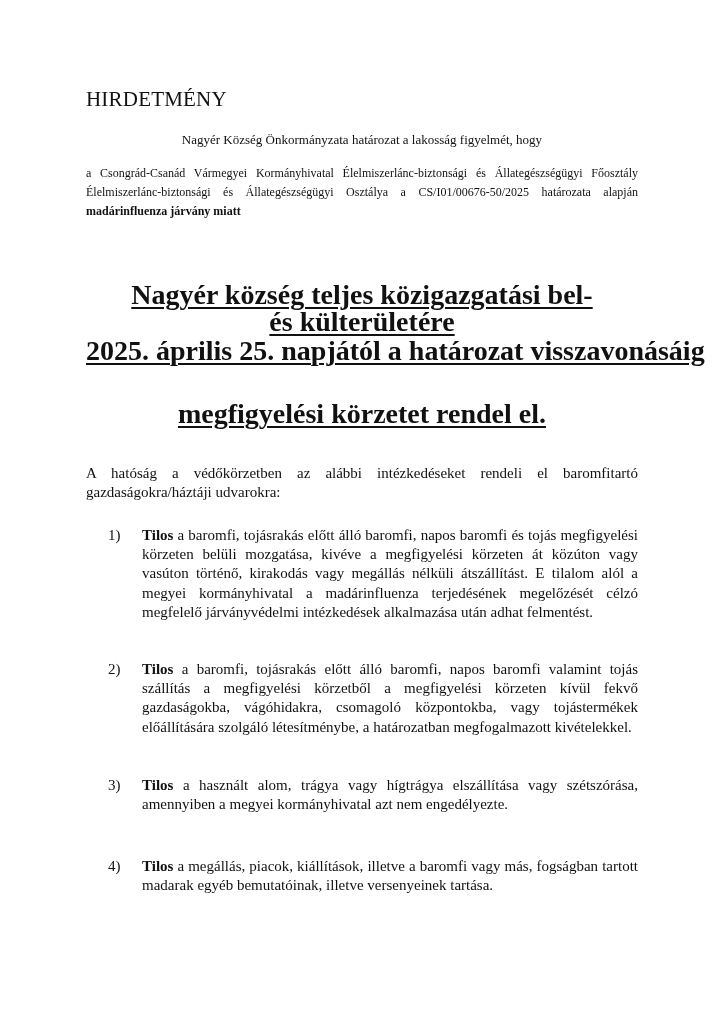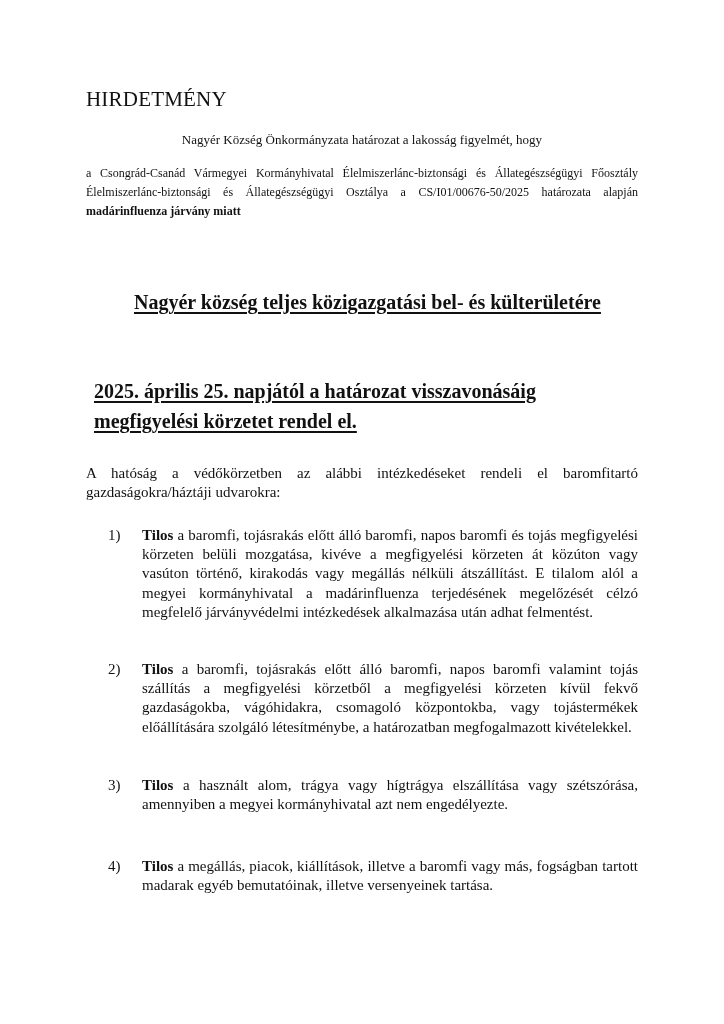--- a/index.html
+++ b/index.html
@@ -50,30 +50,30 @@
       font-size: 12px;
       line-height: 19.2px;
       margin: 0;
     }
     .authority b { font-weight: bold; }
 
     .headline {
       position: absolute;
       left: 0;
       width: 552px;
-      text-align: left;
+      text-align: center;
       font-weight: bold;
-      font-size: 20px;
+      font-size: 28px;
       text-decoration: underline;
       text-decoration-thickness: 2px;
       text-underline-offset: 3px;
-      margin: 8px;
+      margin: 0;
     }
     .h1 { top: 281px; line-height: 27px; padding: 0 40px; box-sizing: border-box; }
-    .h2 { top: 370px; line-height: 27px; white-space: nowrap; }
+    .h2 { top: 337px; line-height: 27px; white-space: nowrap; }
     .h3 { top: 400px; line-height: 27px; }
 
     .para {
       position: absolute;
       left: 0;
       width: 552px;
       top: 464px;
       text-align: justify;
       font-size: 15px;
       line-height: 19.2px;

